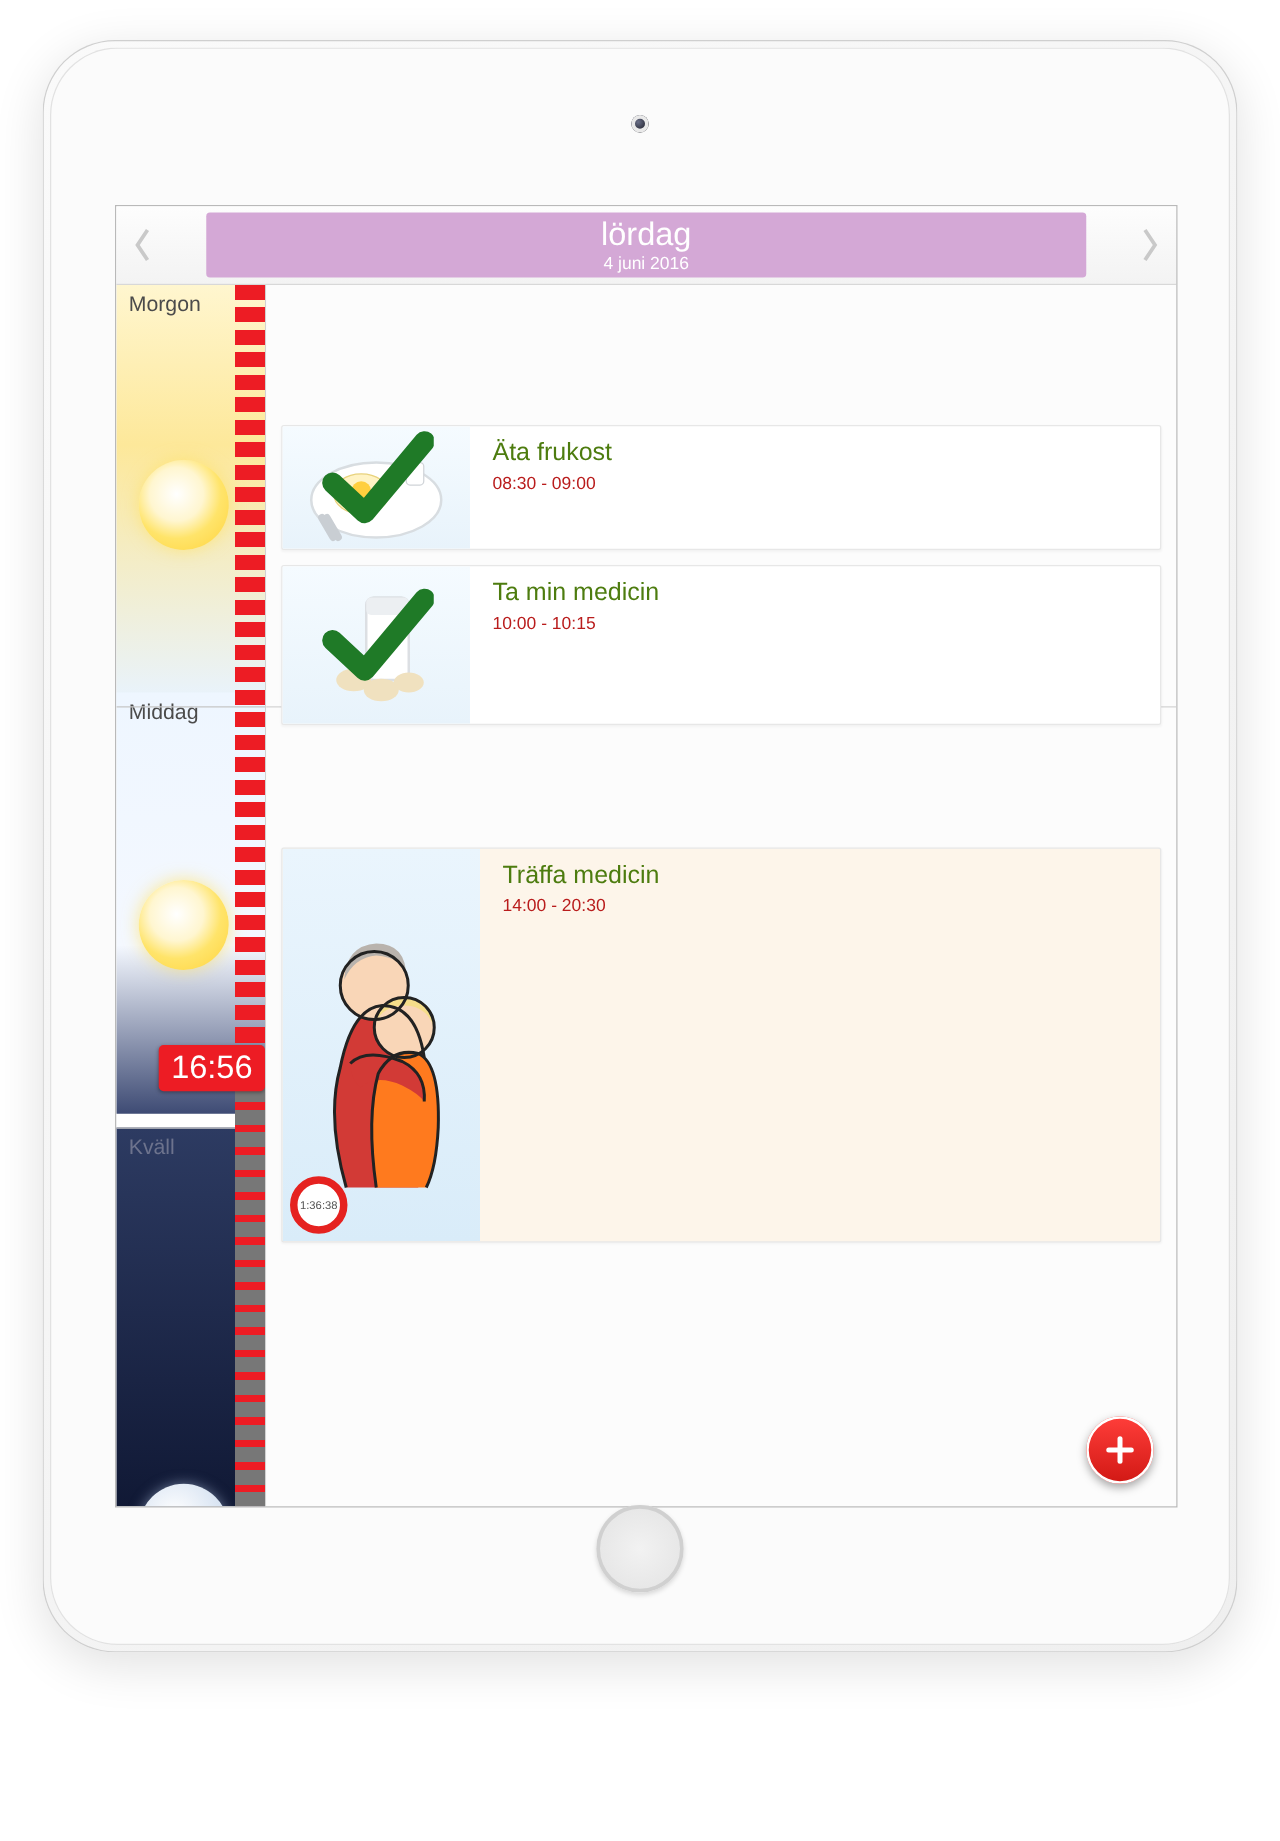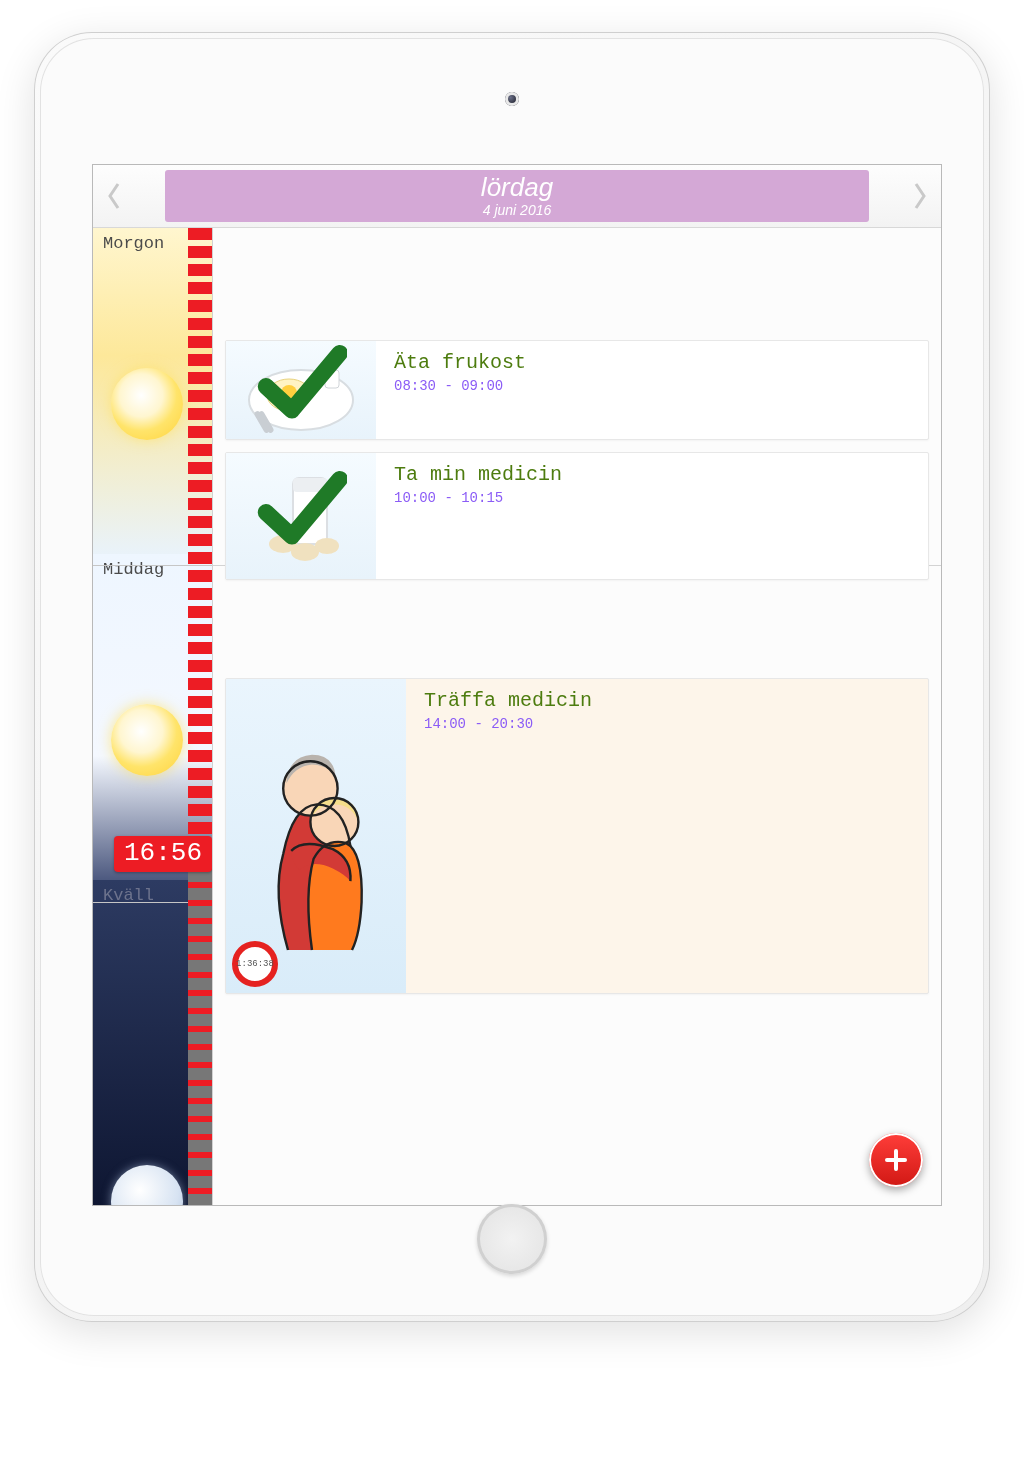--- a/index.html
+++ b/index.html
@@ -55,46 +55,45 @@
   .nav-arrow {
     width: 42px; height: 100%; display:flex; align-items:center; justify-content:center; cursor:pointer;
     color:#c9c9c9;
   }
   .nav-arrow svg { width:16px; height:28px; stroke:#c9c9c9; stroke-width:3; fill:none; }
   .date-pill {
     flex:1; height:52px; margin:0 30px;
     background:#d4a8d6; border-radius:3px;
     display:flex; flex-direction:column; align-items:center; justify-content:center;
     color:#fff;
-    font-style:italic;
   }
   .date-pill .day { font-size:26px; font-weight:400; line-height:1; }
   .date-pill .sub { font-size:14px; margin-top:2px; }
 
   
   .content {
-    display:flex; height: calc(100% - 63px); font-family: Liberation Mono, monospace;
+    display:flex; height: calc(100% - 63px);
   }
 
   
   .timeline {
     position:relative;
     width:120px;
     flex:none;
     border-right:1px solid #d2d2d2;
     overflow:hidden;
   }
   .tl-section { position:absolute; left:0; width:100%; }
   .tl-morning { top:0; height:337px;
     background: linear-gradient(#fff6cf 0%, #fde89a 38%, #e8f3ff 100%);
   }
   .tl-midday  { top:326px; height:337px;
     background: linear-gradient(#eef6ff 0%, #f4f8ff 60%, #3e4b74 100%);
   }
-  .tl-evening { top:652px; height:337px;
+  .tl-evening { top:674px; height:337px;
     background: linear-gradient(#2d3b62 0%, #1a2444 60%, #0d1530 100%);
     padding-left: 44px;
   }
   .tl-label {
     position:absolute; left:10px; top:6px;
     font-size:17px; color:#4b4b4b;
   }
   .tl-evening .tl-label { color:#6d738d; }
   .sun {
     position:absolute; left:18px; width:72px; height:72px; border-radius:50%;
@@ -159,24 +158,24 @@
   .thumb svg{ width:120px; height:auto; }
   .check{
     position:absolute; left:50%; top:50%; transform:translate(-50%,-55%);
   }
   .check svg{ width:92px; height:92px; }
   .ev-body{
     padding:10px 18px 0;
     color:#5d5d5d;
   }
   .ev-title{ font-size:20px; color:#4d7c0f; margin-bottom:4px;}
-  .ev-time { font-size:14px; color:#8b5cf6; }
-
-  
-  .thumb.big{ width:180px; }
+  .ev-time { font-size:14px; color:#b91c1c; }
+
+  
+  .thumb.big{ width:158px; }
   .timer-badge{
     position:absolute; left:6px; bottom:6px;
     width:46px; height:46px; border-radius:50%;
     background:#fff; border:6px solid #e52220;
     display:flex; align-items:center; justify-content:center;
     font-size:9px; color:#555;
   }
 
   
   .fab{

